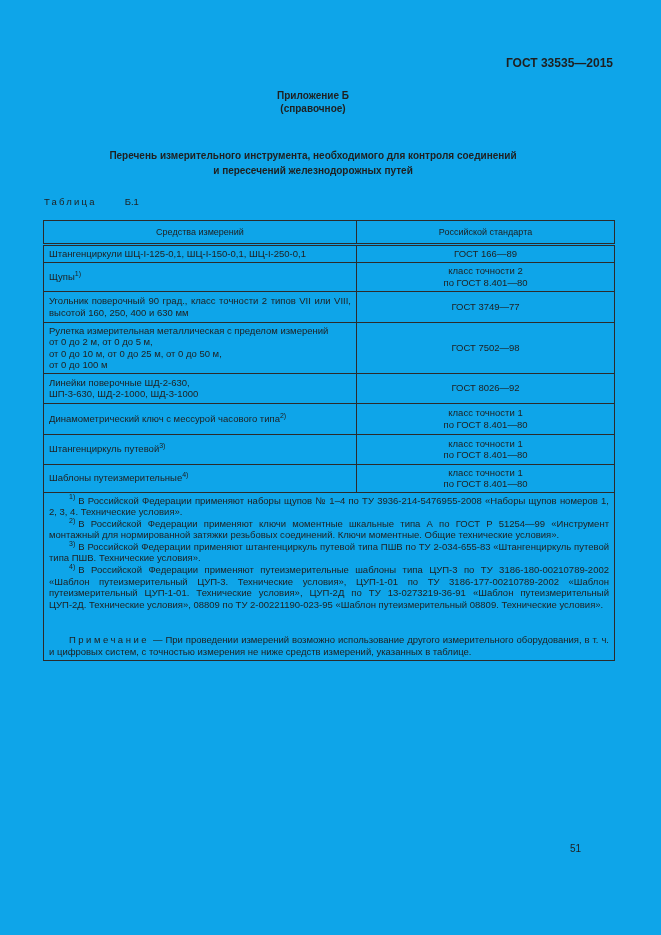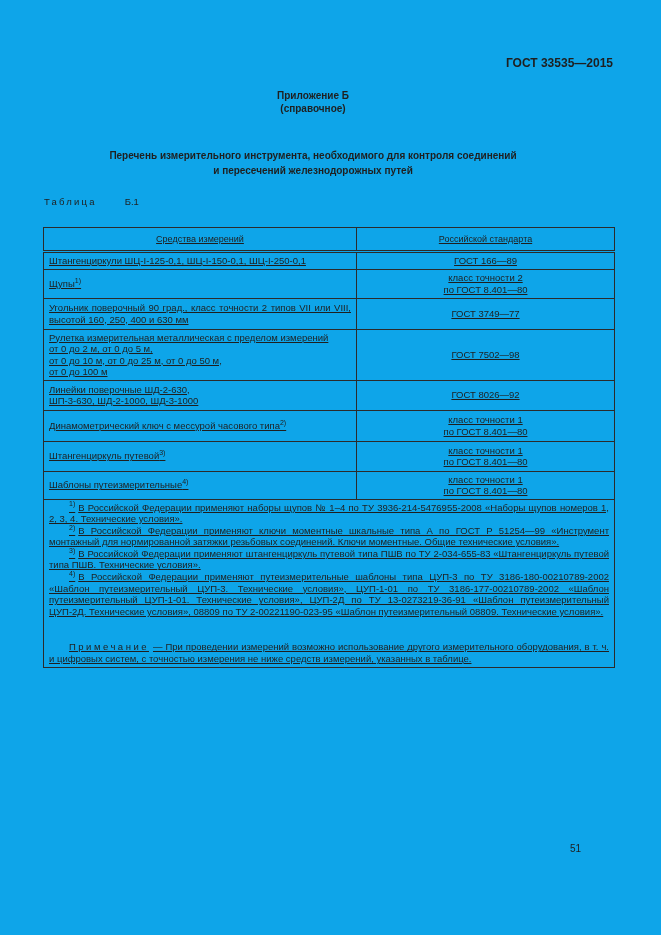--- a/index.html
+++ b/index.html
@@ -25,22 +25,22 @@
     position:absolute; top:149px; left:0; width:626px;
     text-align:center; font-weight:700;
     font-size:10px; line-height:14.5px;
     white-space:pre-line;
   }
   .table-label { position:absolute; top:196px; left:44px; font-size:9.5px; }
   .spaced { letter-spacing:2.2px; }
   .label-num { margin-left:4px;padding-left:24px; }
 
   table.gost {
-    position:absolute; top:227px; left:43px;
-    width:571px; border-collapse:collapse; table-layout:fixed;text-decoration:underline;
+    position:absolute; top:220px; left:43px;
+    width:571px; border-collapse:collapse; table-layout:fixed;
   }
   table.gost th, table.gost td { border:1px solid #2b2b2b; }
   table.gost th {
     height:22px; font-weight:400; font-size:9px;
     text-align:center; vertical-align:middle;
     border-bottom:3px double #2b2b2b;
     padding:0 4px;
   }
   table.gost td {
     font-size:9.5px; line-height:11.5px;

